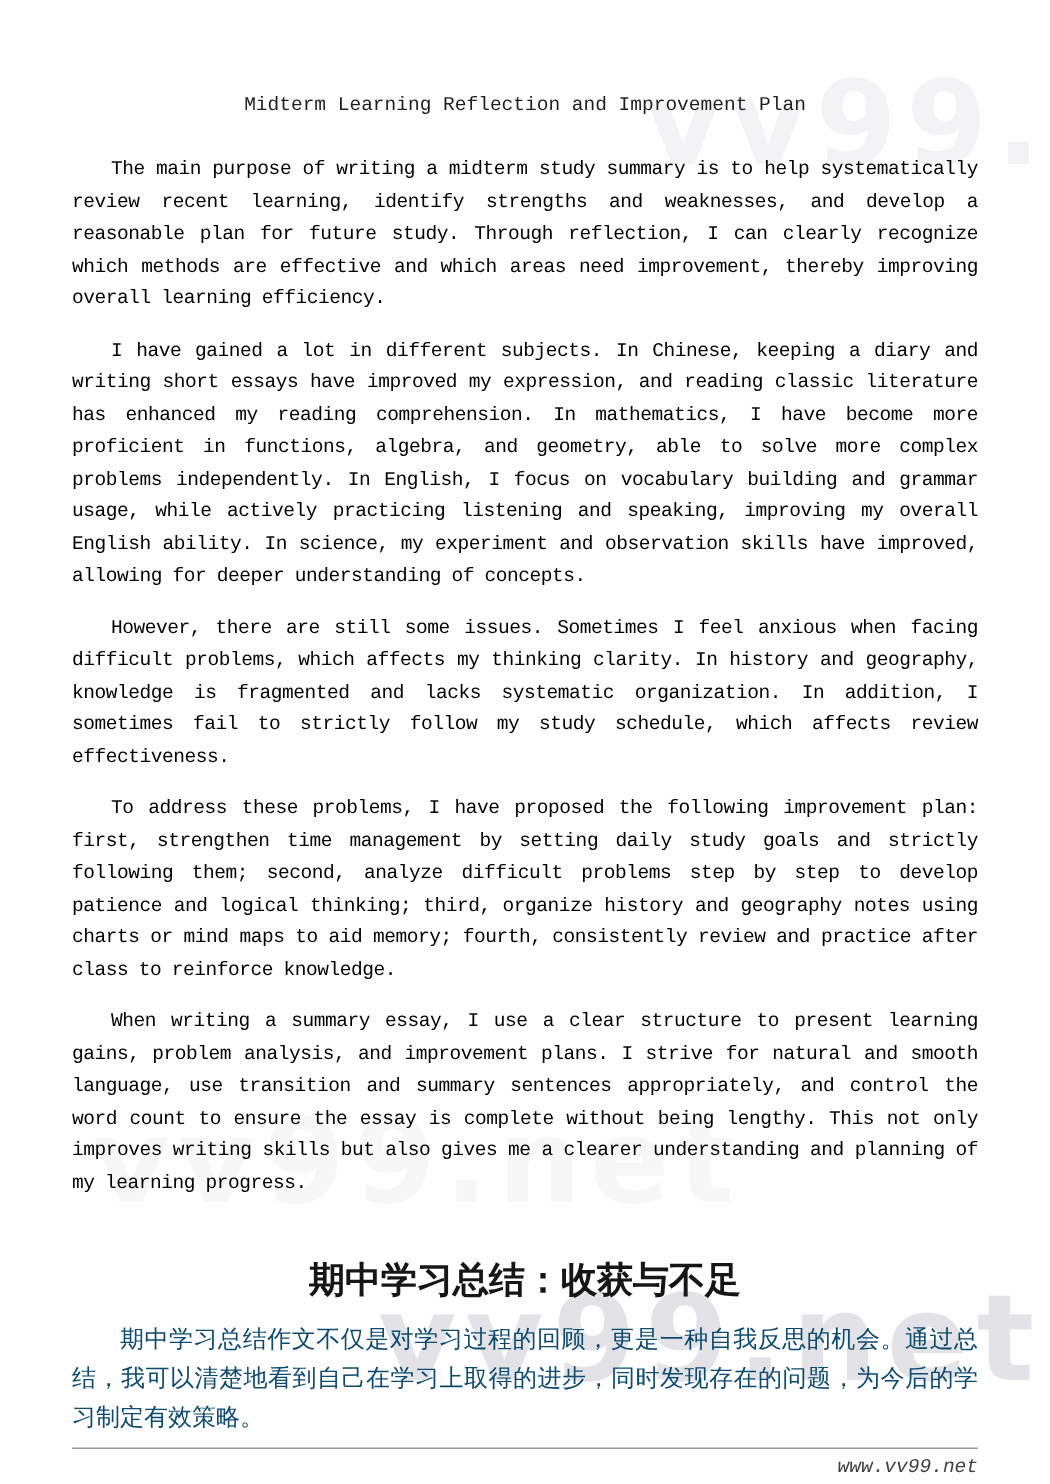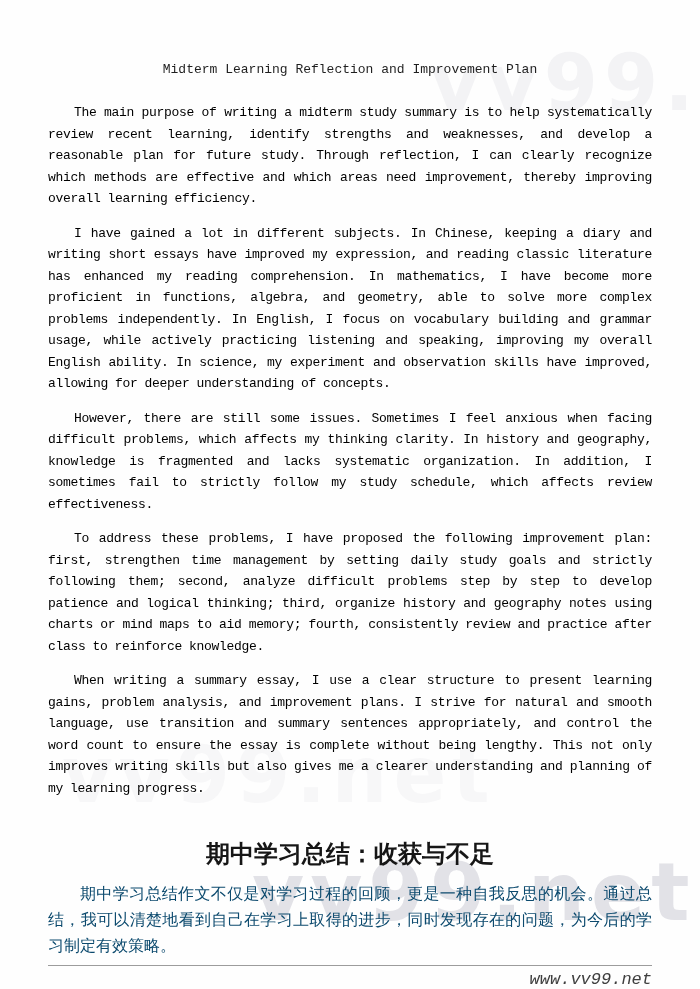--- a/index.html
+++ b/index.html
@@ -100,21 +100,21 @@
     margin-top: 6px;
     border: none;
     border-top: 1px solid #9c9c9c;
     height: 0;
   }
   .footer-site {
     margin-top: 4px;
     text-align: right;
     font-family: "Liberation Mono", monospace;
     font-style: italic;
-    font-size: 17px;
+    font-size: 13px;
     color: #3f3f3f;
   }
 </style>
 </head>
 <body>
 
 <div class="page">
 
   <div class="watermark wm-top">vv99.net</div>
   <div class="watermark wm-mid">vv99.net</div>

